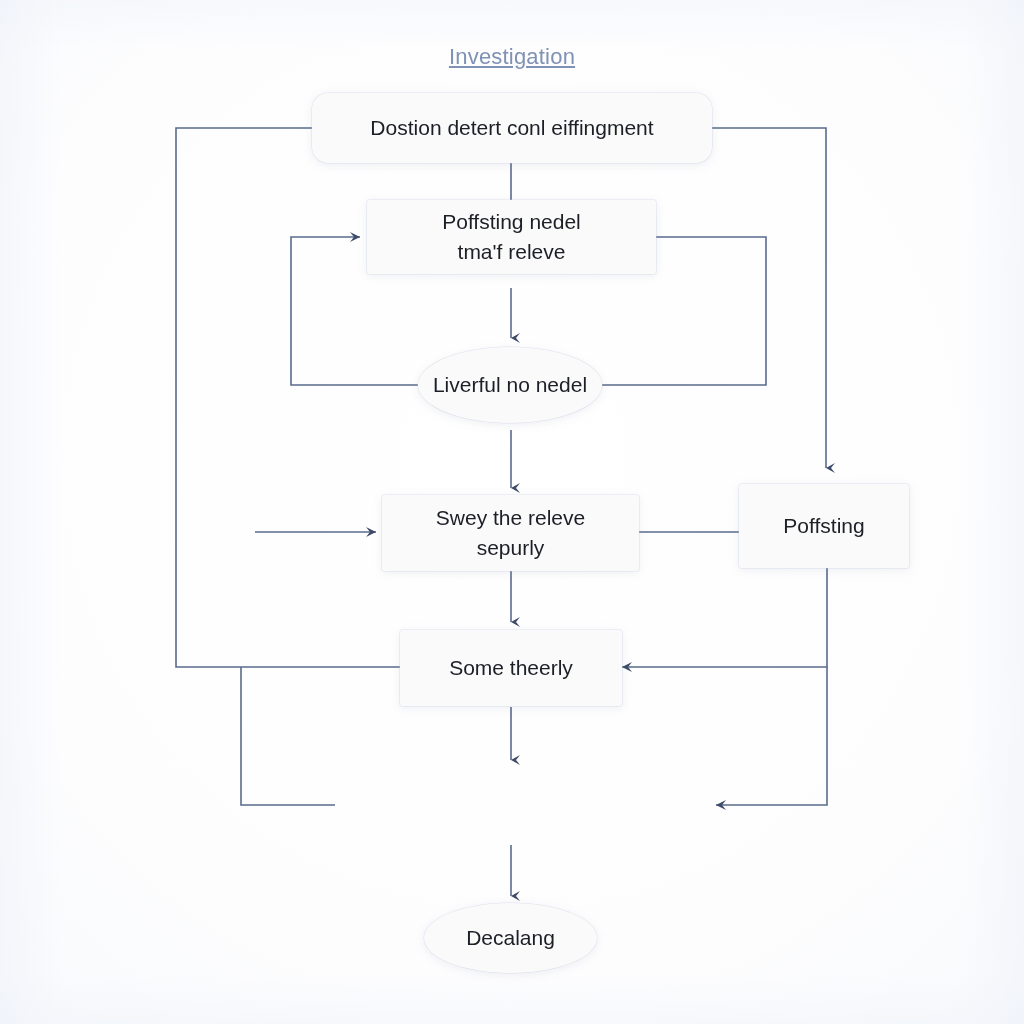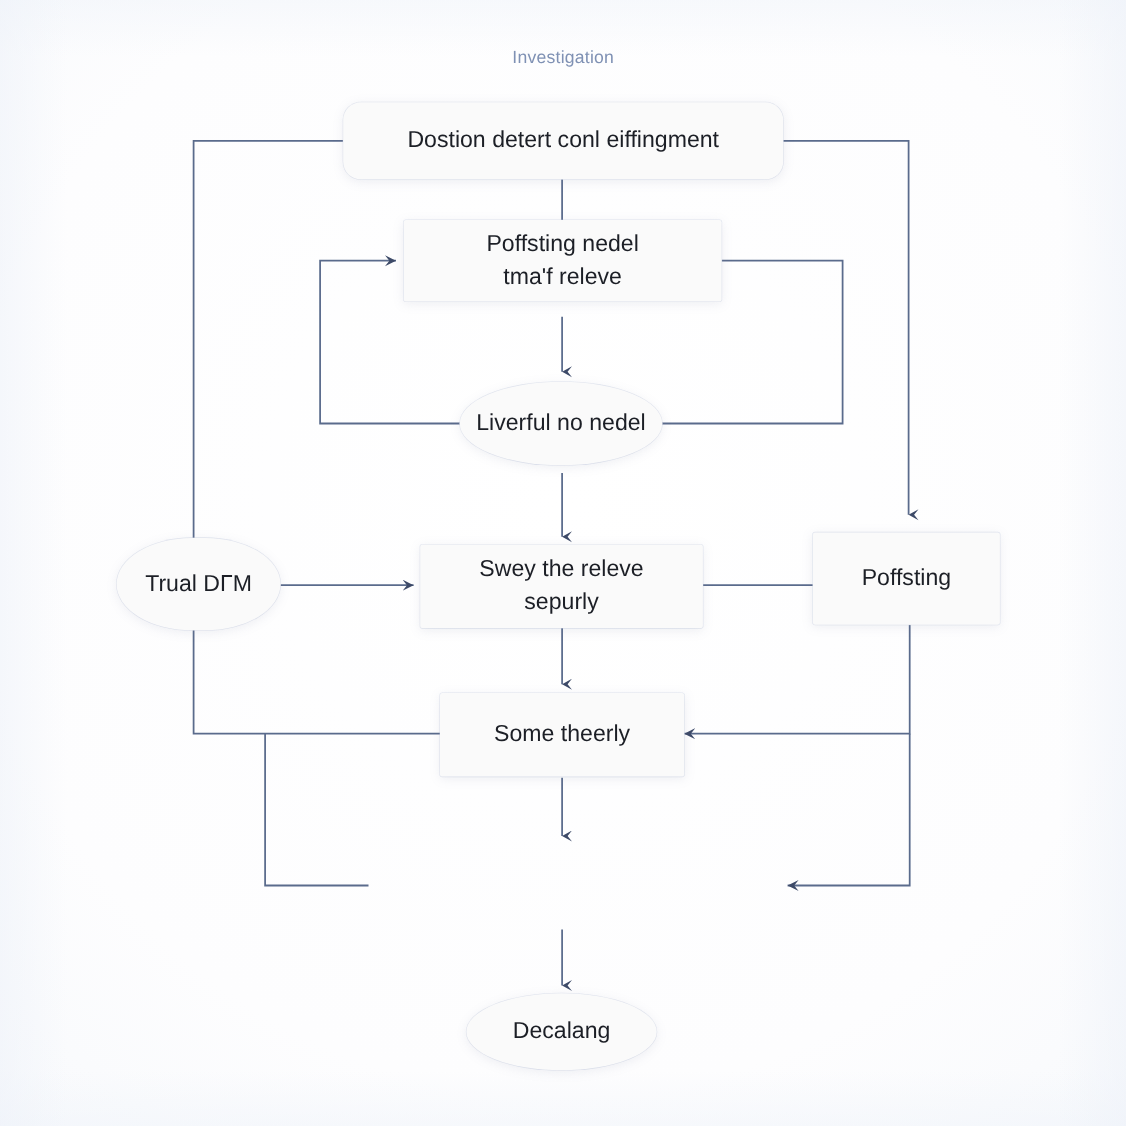--- a/index.html
+++ b/index.html
@@ -41,24 +41,25 @@
     height: 1024px;
     z-index: 1;
   }
 
   .title {
     position: absolute;
     left: 0;
     top: 44px;
     width: 1024px;
     text-align: center;
-    font-size: 16px;
+    font-size: 22px;
     letter-spacing: .2px;
     color: #7f91b4;
     z-index: 4;
+    text-decoration: underline;
   }
 
   .node {
     position: absolute;
     z-index: 3;
     display: flex;
     align-items: center;
     justify-content: center;
     text-align: center;
     background: #fafafa;
@@ -133,23 +134,20 @@
 
   <div class="node rect" style="left:367px; top:200px; width:289px; height:74px; flex-direction:column;">
     <span class="lbl">Poffsting nedel</span>
     <span class="lbl">tma'f releve</span>
   </div>
 
   <div class="node ellipse" style="left:418px; top:347px; width:184px; height:76px;">
     <span class="lbl">Liverful no nedel</span>
   </div>
 
-  <div class="node pill" style="left:106px; top:489px; width:149px; height:84px;">
-    <span class="lbl">Trual DΓM</span>
-  </div>
 
   <div class="node rect" style="left:382px; top:495px; width:257px; height:76px; flex-direction:column;">
     <span class="lbl">Swey the releve</span>
     <span class="lbl">sepurly</span>
   </div>
 
   <div class="node rect" style="left:739px; top:484px; width:170px; height:84px;">
     <span class="lbl">Poffsting</span>
   </div>
 

